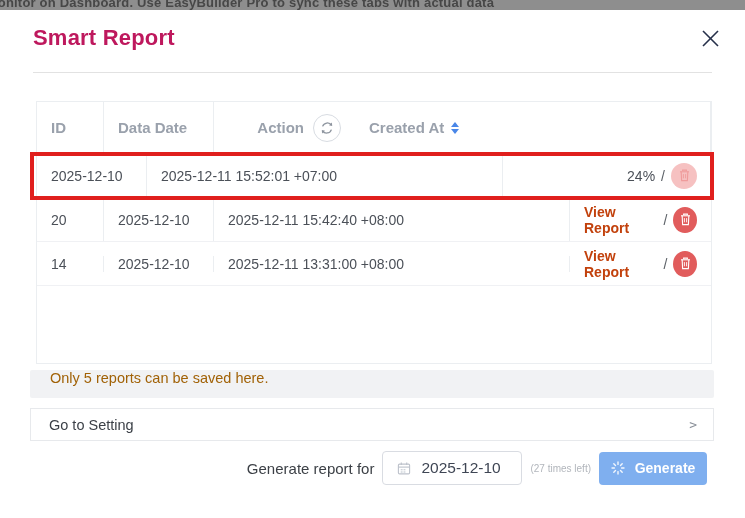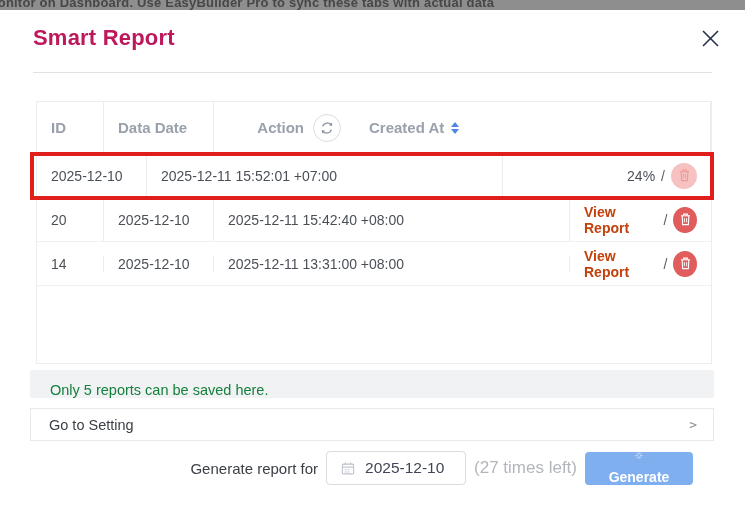--- a/index.html
+++ b/index.html
@@ -46,41 +46,41 @@
   .del-btn { width:26px; height:26px; border-radius:50%; display:flex; align-items:center;
              justify-content:center; cursor:pointer; }
   .del-btn.enabled  { background:#e15c5c; }
   .del-btn.disabled { background:#f6c1c1; cursor:not-allowed; }
 
   
   .hl-rect { position:absolute; left:30px; top:142px; width:684px; height:48px;
              border:4px solid #e01f1d; pointer-events:none; z-index:5; }
 
   .notice-bar { position:absolute; left:30px; top:360px; width:684px; height:28px;
-                background:#f1f2f4; border-radius:2px; display:flex; align-items:flex-end;
-                padding-left:20px; font-size:14.5px; color:#15803d; }
+                background:#f1f2f4; border-radius:2px; display:flex; align-items:flex-start;
+                padding-left:20px; font-size:14.5px; color:#a16207; }
 
   .setting-row { position:absolute; left:30px; top:398px; width:684px; height:33px;
                  border:1px solid #e7e9ec; border-radius:0; background:#fff;
                  display:flex; align-items:center; justify-content:space-between;
                  padding:0 16px 0 18px; cursor:pointer; }
   .setting-row .label { font-size:14.5px; color:#3a3f46; }
   .setting-row .chev  { font-size:13px; color:#8a9099; font-family:"DejaVu Sans Mono", monospace; }
 
   .footer { position:absolute; left:0; top:441px; width:745px; height:34px;
-            display:flex; align-items:center; justify-content:flex-end; padding-right:52px; }
+            display:flex; align-items:center; justify-content:flex-end; padding-right:38px; }
   .gen-label { font-size:15px; color:#3c4046; margin-right:8px; }
   .date-input { width:140px; height:34px; border:1px solid #d9dce2; border-radius:4px;
                 display:flex; align-items:center; padding-left:14px; margin-right:8px; background:#fff; }
   .date-input input { border:none; outline:none; width:100px; margin-left:10px; font-size:15.5px;
                       color:#3f4654; font-family:"Liberation Sans", sans-serif; background:transparent; }
-  .times-left { font-size:17px; color:#b2b6bc; margin-right:8px; white-space:nowrap; }
+  .times-left { font-size:10px; color:#b2b6bc; margin-right:8px; white-space:nowrap; }
   .gen-btn { width:108px; height:33px; background:#7fafef; border:none; border-radius:4px;
              color:#fff; font-weight:700; font-size:14px; display:flex; align-items:center;
-             justify-content:center; gap:10px; cursor:pointer; font-family:"Liberation Sans", sans-serif;flex-direction:column; }
+             justify-content:center; gap:10px; cursor:pointer; font-family:"Liberation Sans", sans-serif; }
 </style>
 </head>
 <body>
 
 <div class="bg-strip">
   <span>monitor on Dashboard. Use EasyBuilder Pro to sync these tabs with actual data</span>
 </div>
 
 <div class="modal">
 

